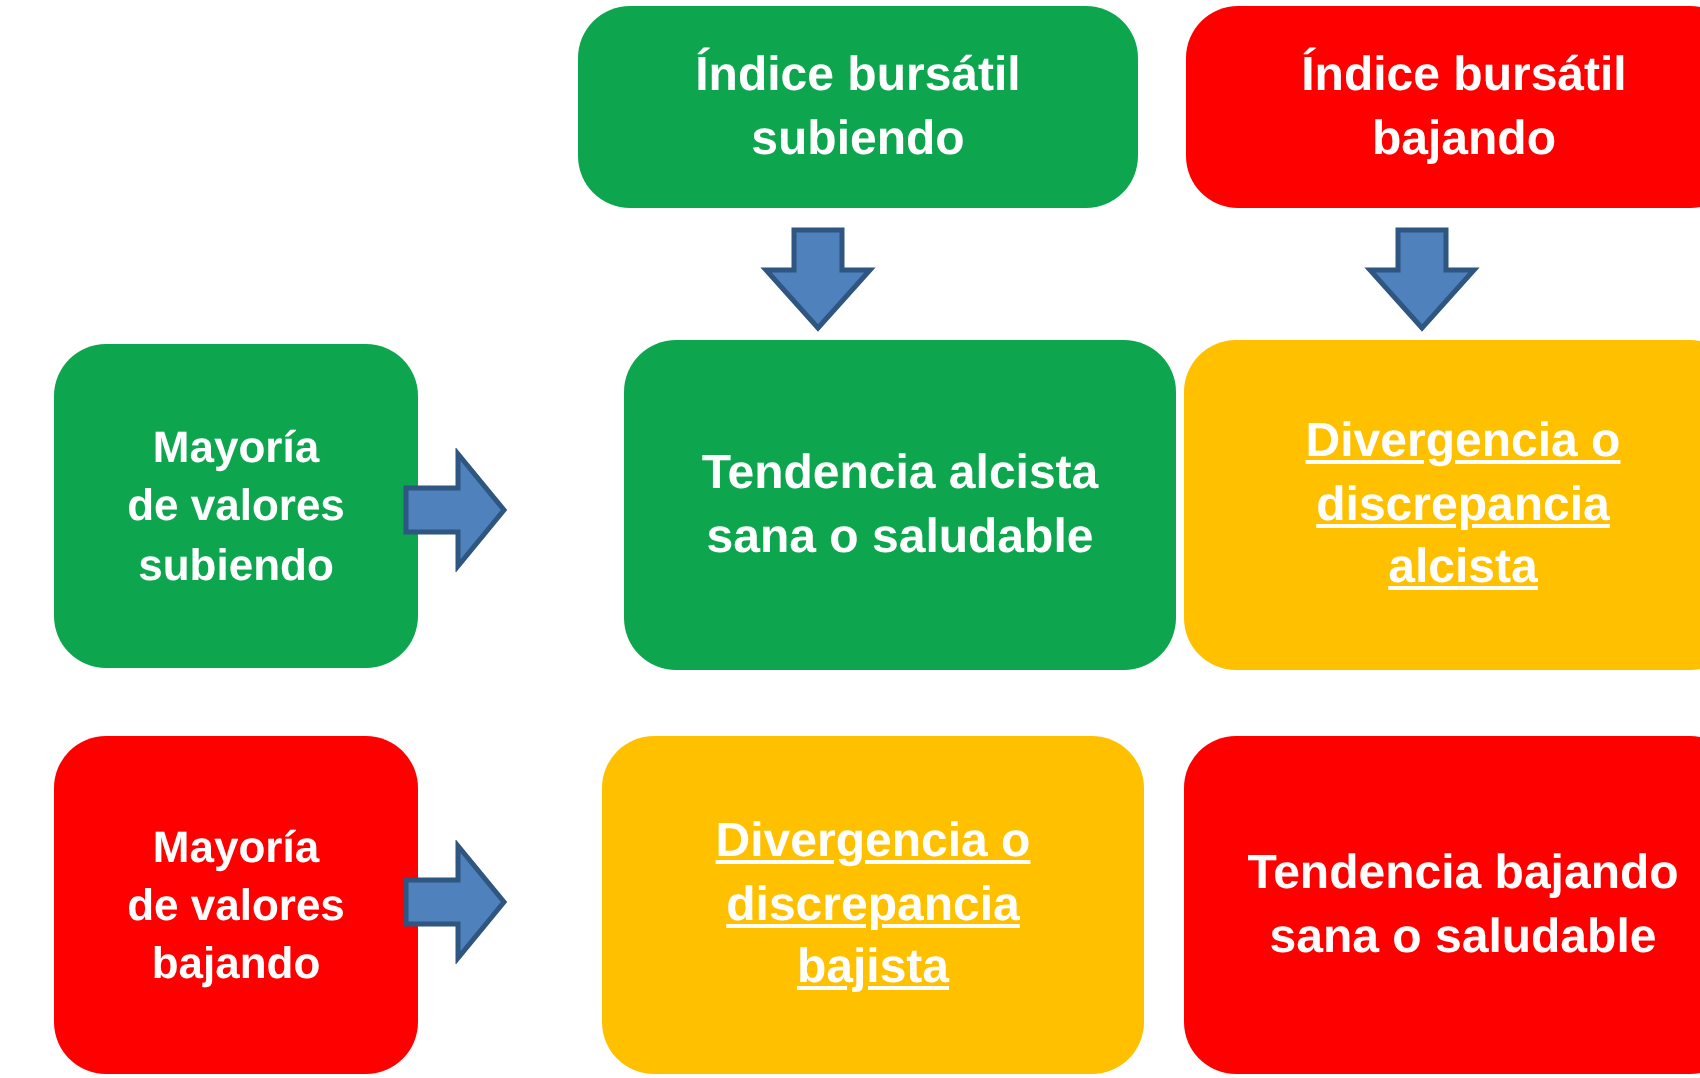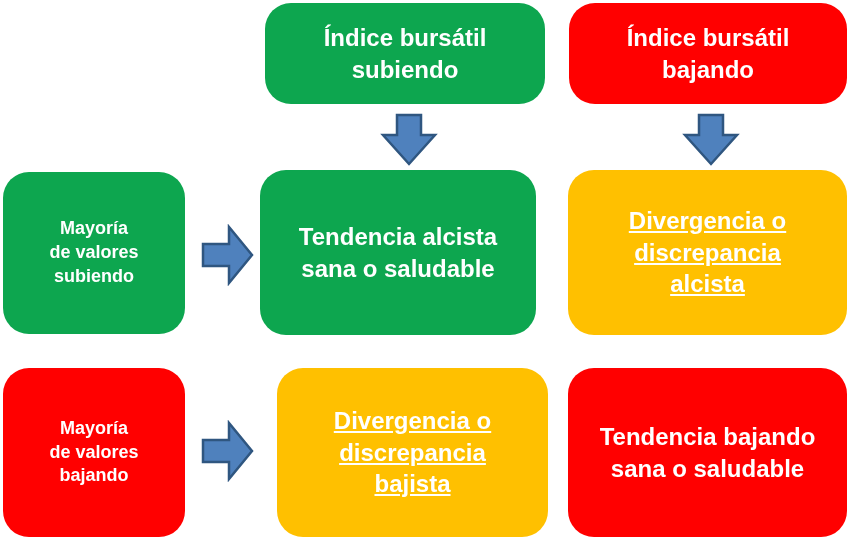--- a/index.html
+++ b/index.html
@@ -22,31 +22,32 @@
     font-weight: bold;
     font-size: 24px;
     line-height: 1.32;
     display: flex;
     align-items: center;
     justify-content: center;
     text-align: center;
     white-space: pre-line;
     box-sizing: border-box;
     padding: 6px 10px;
+    margin-left: 24px;
   }
-  .node.big-text { font-size: 18px; }
+  .node.big-text { font-size: 22px; }
   .bg-green  { background-color: var(--green,  #0da64f); }
   .bg-red    { background-color: var(--red,    #ff0000); }
   .bg-yellow { background-color: var(--yellow, #ffc000); text-decoration: underline; }
 
   
   .n-index-up           { left: 265px; top: 3px;   width: 280px; height: 101px; }
   .n-index-down         { left: 569px; top: 3px;   width: 278px; height: 101px; }
   .n-majority-up        { left: 3px;   top: 172px; width: 182px; height: 162px; }
-  .n-healthy-uptrend    { left: 260px; top: 170px; width: 276px; height: 165px; }
+  .n-healthy-uptrend    { left: 288px; top: 170px; width: 276px; height: 165px; }
   .n-bullish-divergence { left: 568px; top: 170px; width: 279px; height: 165px; }
   .n-majority-down      { left: 3px;   top: 368px; width: 182px; height: 169px; }
   .n-bearish-divergence { left: 277px; top: 368px; width: 271px; height: 169px; }
   .n-healthy-downtrend  { left: 568px; top: 368px; width: 279px; height: 169px; }
 
   .arrow { position: absolute; }
   .a-down-1  { left: 380px; top: 113px; }
   .a-down-2  { left: 682px; top: 113px; }
   .a-right-1 { left: 201px; top: 224px; }
   .a-right-2 { left: 201px; top: 420px; }

